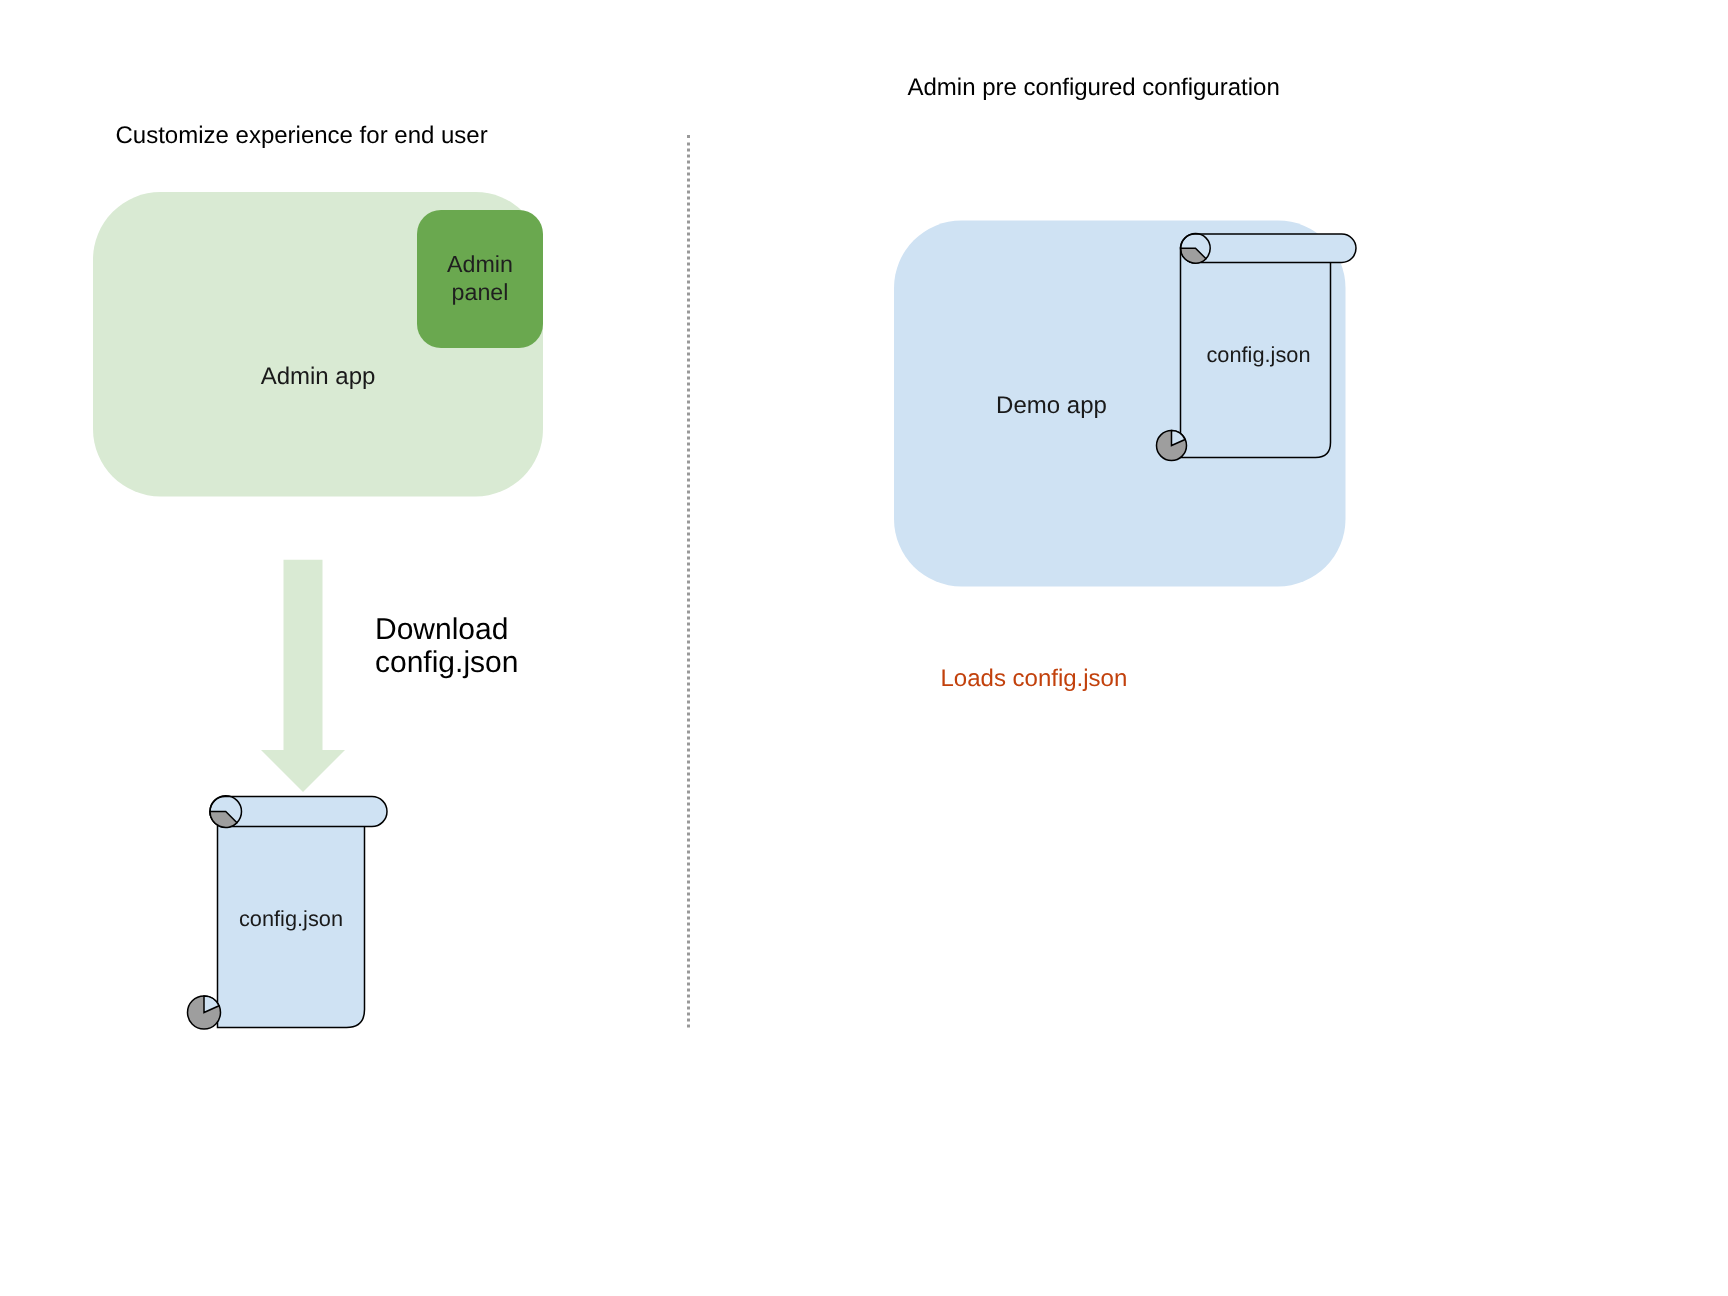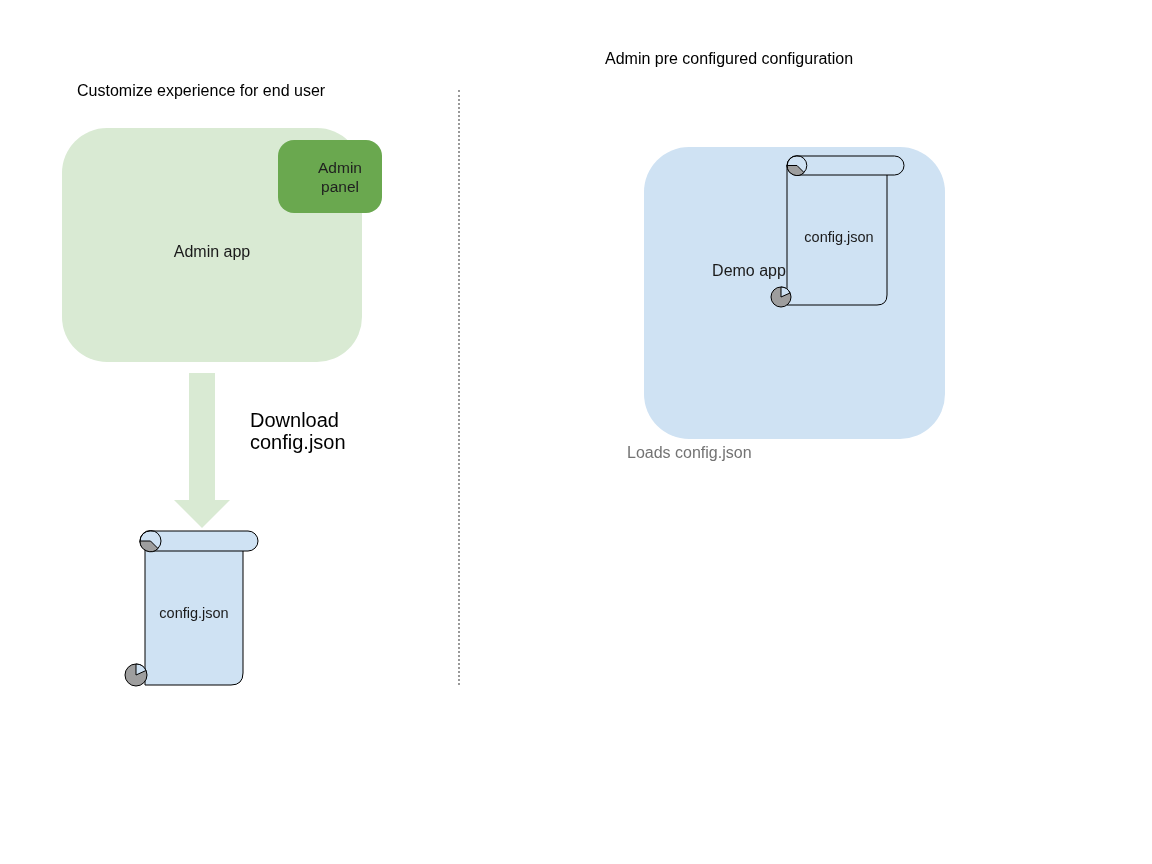--- a/index.html
+++ b/index.html
@@ -12,30 +12,30 @@
     --text_dark:#1a1a1a;
   }
   html,body{margin:0;padding:0;}
   body{
     width:1152px;height:864px;background:#ffffff;position:relative;overflow:hidden;
     font-family:"Liberation Sans", sans-serif;color:var(--text_dark);
   }
   .abs{position:absolute;}
   .section-title{font-size:16px;line-height:19px;color:#000000;white-space:nowrap;}
   .app-box{border-radius:45px;}
-  .admin-app{left:62px;top:128px;width:300px;height:234px;background:var(--green_light);}
-  .demo-app{left:596px;top:147px;width:301px;height:292px;background:var(--blue_light);margin-left:48px;}
+  .admin-app{left:62px;top:128px;width:300px;height:203px;background:var(--green_light);}
+  .demo-app{left:596px;top:147px;width:301px;height:244px;background:var(--blue_light);}
   .box-label{font-size:16px;line-height:19px;text-align:center;color:var(--text_dark);}
   .admin-panel{
-    left:278px;top:140px;width:84px;height:73px;background:var(--green_dark);
+    left:278px;top:140px;width:84px;height:92px;background:var(--green_dark);
     border-radius:16px;display:flex;align-items:center;justify-content:center;
-    text-align:center;font-size:15.5px;line-height:19px;color:#1f1f1f;padding-left:20px;
+    text-align:center;font-size:15.5px;line-height:19px;color:#1f1f1f;
   }
   .download-label{left:250px;top:409px;font-size:20px;line-height:22px;white-space:pre-line;color:#000;}
-  .caption{left:627px;top:443px;font-size:16px;line-height:20px;color:#737373;white-space:nowrap;}
+  .caption{left:627px;top:443px;font-size:16px;line-height:20px;color:#c2410c;white-space:nowrap;}
   .divider{left:458px;top:90px;height:595px;width:0;border-left:2px dotted var(--divider_grey);}
   .scroll-label{font-size:14.5px;line-height:17px;text-align:center;color:var(--text_dark);white-space:nowrap;}
   svg .scroll-fill{fill:var(--blue_light);stroke:var(--outline);stroke-width:1;}
   svg .curl-fill{fill:var(--curl_grey);stroke:var(--outline);stroke-width:1;}
   svg .arrow-fill{fill:var(--green_light);stroke:none;}
 </style>
 </head>
 <body>
 
 <div class="abs section-title" style="left:77px;top:49px;margin-top:32px;">Customize experience for end user</div>

